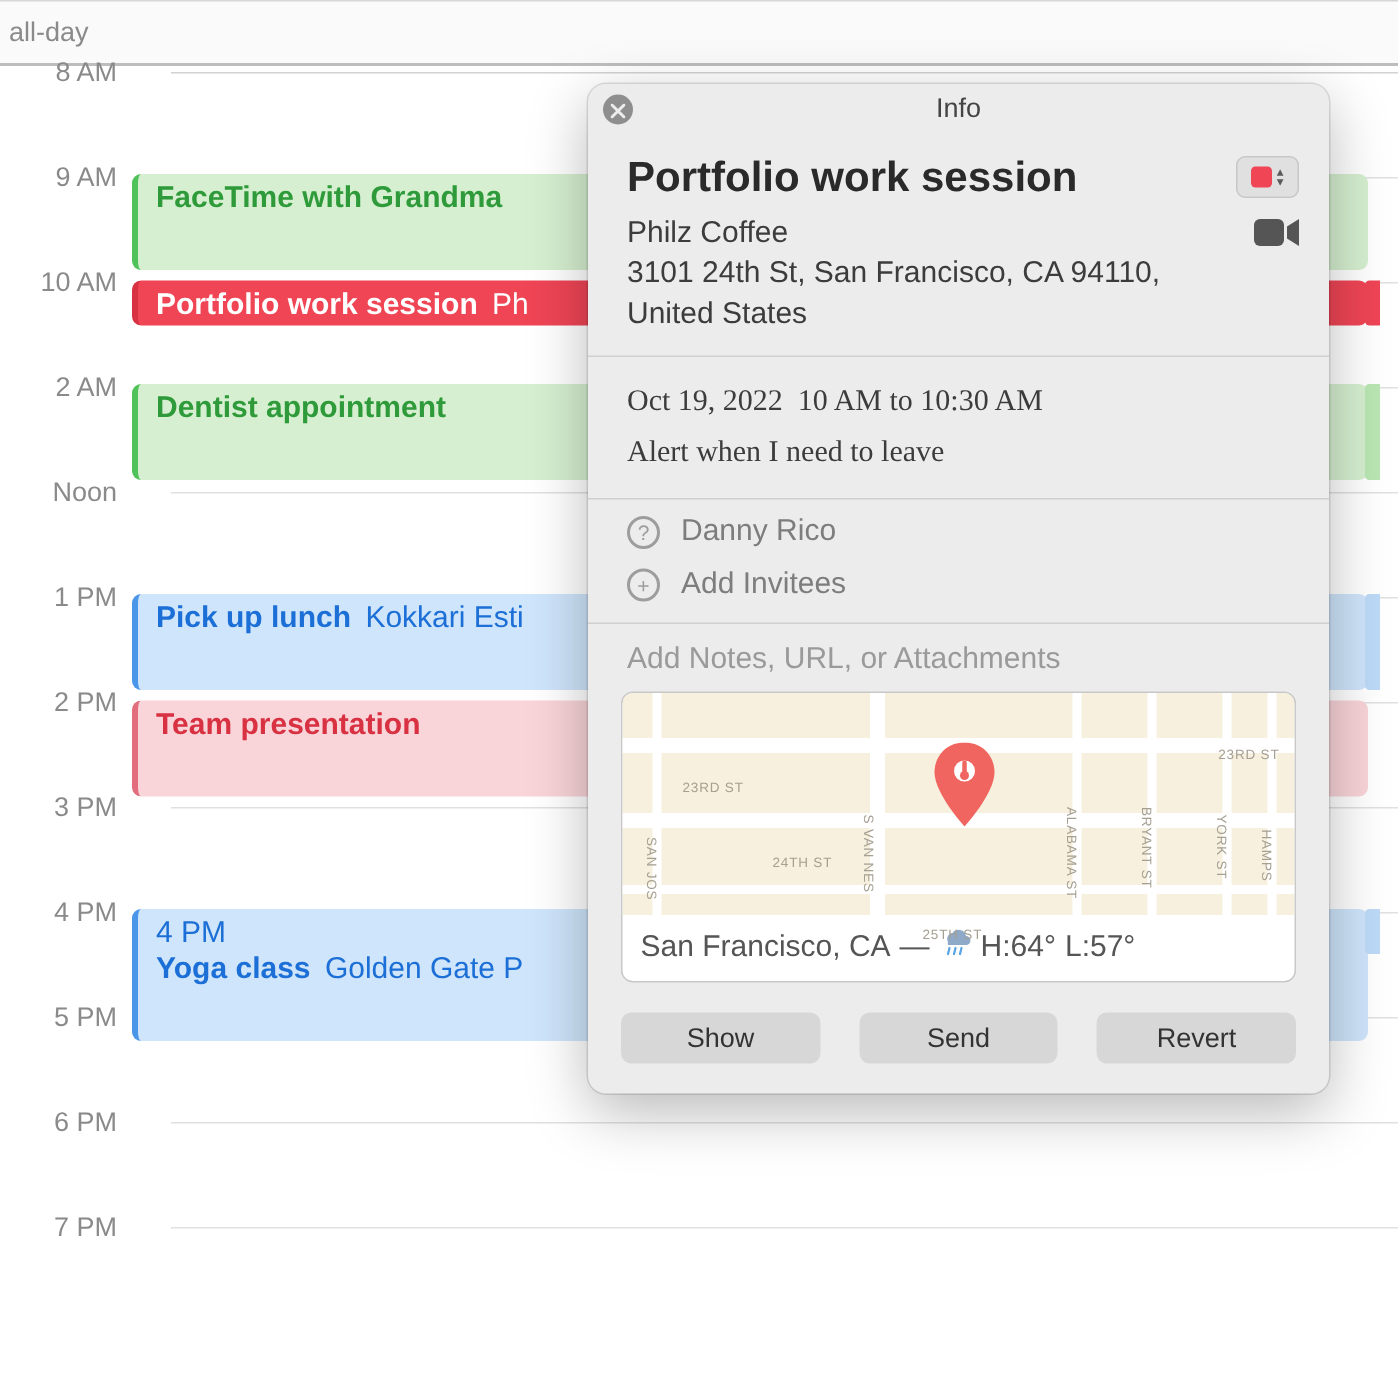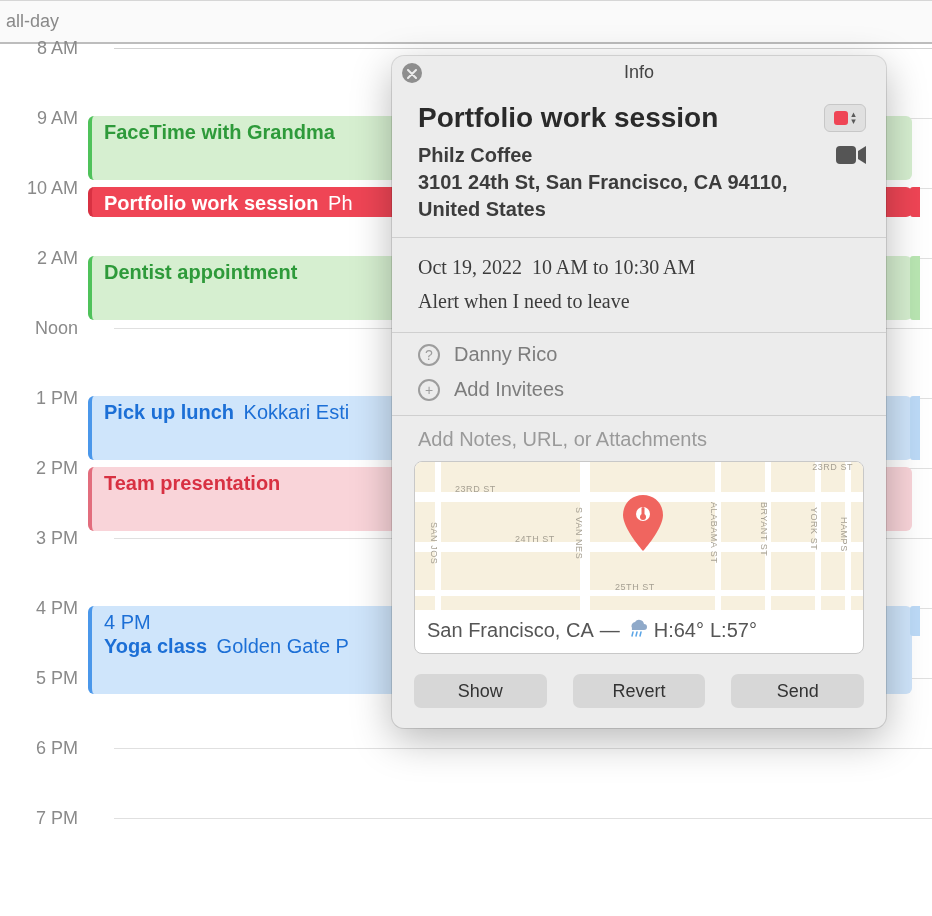--- a/index.html
+++ b/index.html
@@ -142,21 +142,20 @@
   .stepper-arrows {
     display: flex; flex-direction: column;
     line-height: 7px; font-size: 9px; color: #5a5a5a;
   }
 
   .pop-loc-row {
     display: flex;
     align-items: flex-start;
     padding: 0 20px 14px 26px;
     gap: 12px;
-    font-weight: bold;
   }
   .pop-loc {
     flex: 1;
     font-size: 20px;
     color: #3c3c3c;
     line-height: 1.35;
   }
   .video-icon {
     width: 30px; height: 22px;
     color: #555;
@@ -212,20 +211,21 @@
     background: #f7f0de;
   }
   .map .road-h { position:absolute; left:0; right:0; height:10px; background:#fff; }
   .map .road-v { position:absolute; top:0; bottom:0; width:10px; background:#fff; }
   .map .street-label {
     position: absolute;
     font-size: 9px;
     color: #a6a093;
     letter-spacing: 0.06em;
     white-space: nowrap;
+    margin-top: 36px;
   }
   .map .street-label.v { writing-mode: vertical-rl; }
   .map-pin {
     position: absolute;
     left: 46%; top: 22%;
     width: 44px; height: 56px;
   }
   .map-footer {
     padding: 8px 12px 10px;
     font-size: 20px;
@@ -441,16 +441,16 @@
           <path d="M7 14l-1 4M11 14l-1 4M15 14l-1 4" stroke="#5aa5e6" stroke-width="1.5" stroke-linecap="round"></path>
         </svg>
       </span>
       <span>H:64°</span>
       <span>L:57°</span>
     </div>
   </div>
 
   <div class="btn-row">
     <button class="mac-btn">Show</button>
+    <button class="mac-btn">Send</button>
     <button class="mac-btn">Revert</button>
-    <button class="mac-btn">Send</button>
   </div>
 </div>
 
 </body></html>

